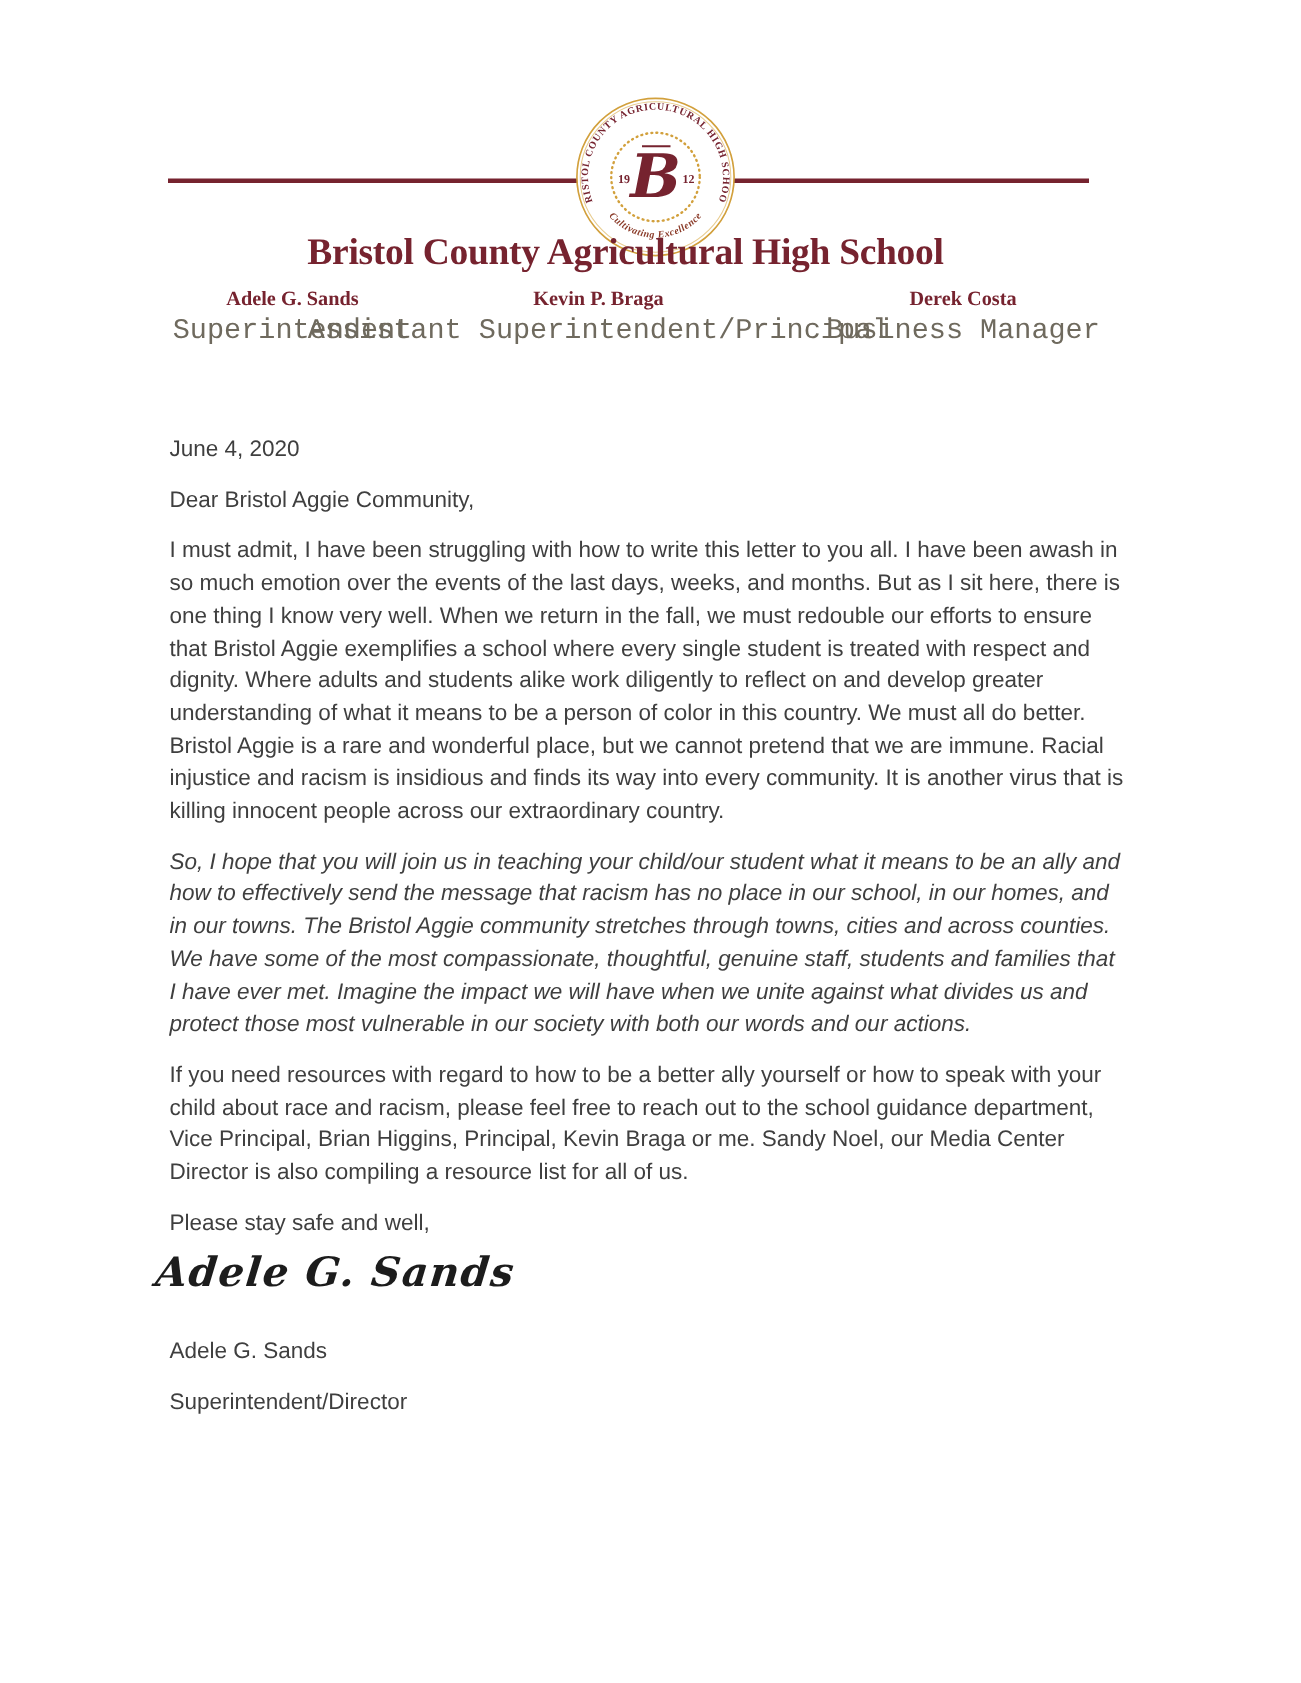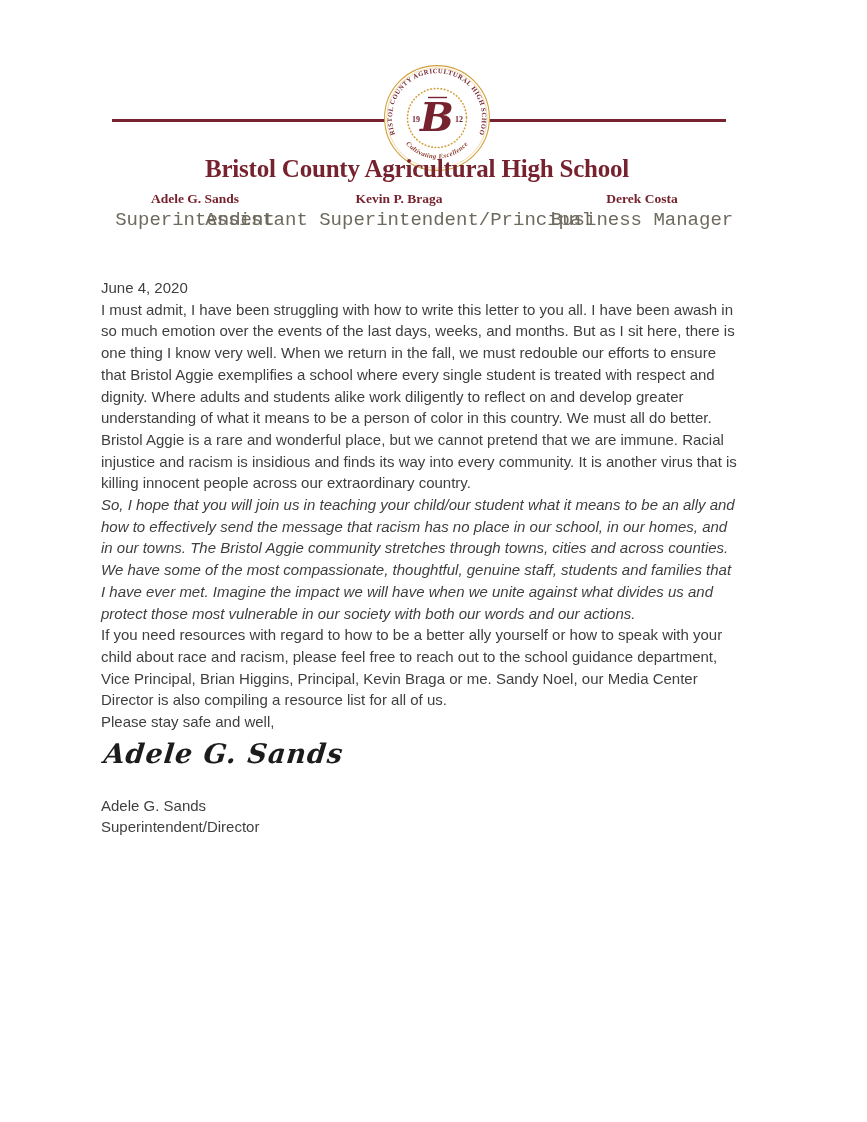--- a/index.html
+++ b/index.html
@@ -43,21 +43,21 @@
   .staff-title{
     font-family:Liberation Mono, monospace;
     font-size:19px;color:#6F6A5E;margin-top:2px;
     white-space:nowrap;
   }
   
   .body-block{
     position:absolute;left:101px;top:277px;width:690px;
     font-size:15px;line-height:21.7px;color:#3F3F3F;
   }
-  .body-block p{margin:0;white-space:pre-line;}
+  .body-block p{margin:12px;white-space:pre-line;}
   .date{margin:0;}
   .salutation{margin-top:48px;}
   .para-1{margin-top:14px;}
   .para-2{margin-top:20px;font-style:italic;}
   .para-3{margin-top:20px;}
   .closing{margin-top:18px;}
   .signature-script{
     margin-top:10px;
     height:38px;
     font-family:"DejaVu Serif",serif;
@@ -114,20 +114,21 @@
       <div class="staff-title">Assistant Superintendent/Principal</div>
     </div>
     <div class="staff-col c3">
       <div class="staff-name">Derek Costa</div>
       <div class="staff-title">Business Manager</div>
     </div>
   </div>
 
   <div class="body-block">
     <p class="date">June 4, 2020</p>
+    <p class="salutation">Dear Bristol Aggie Community,</p>
     <p class="para-1">I must admit, I have been struggling with how to write this letter to you all. I have been awash in
 so much emotion over the events of the last days, weeks, and months. But as I sit here, there is
 one thing I know very well. When we return in the fall, we must redouble our efforts to ensure
 that Bristol Aggie exemplifies a school where every single student is treated with respect and
 dignity. Where adults and students alike work diligently to reflect on and develop greater
 understanding of what it means to be a person of color in this country. We must all do better.
 Bristol Aggie is a rare and wonderful place, but we cannot pretend that we are immune. Racial
 injustice and racism is insidious and finds its way into every community. It is another virus that is
 killing innocent people across our extraordinary country.</p>
     <p class="para-2">So, I hope that you will join us in teaching your child/our student what it means to be an ally and

